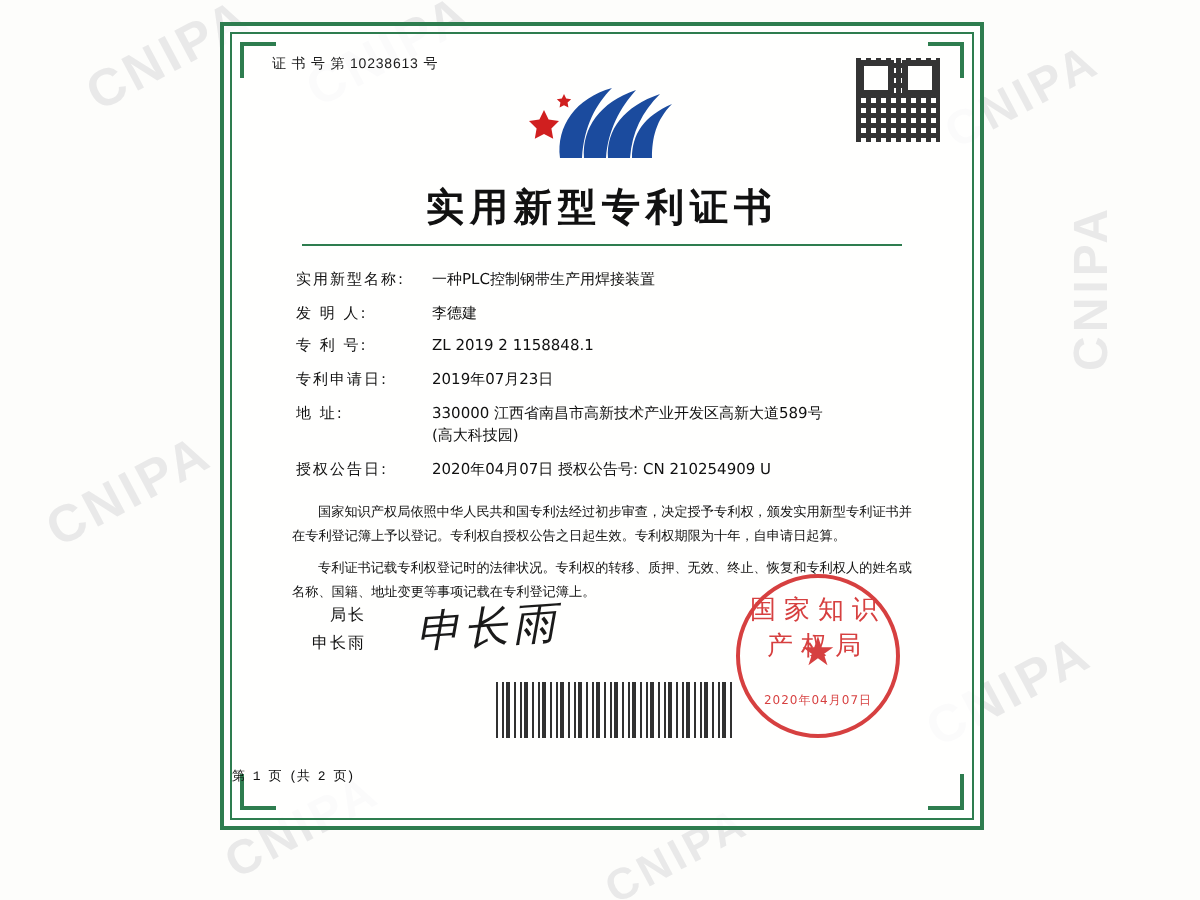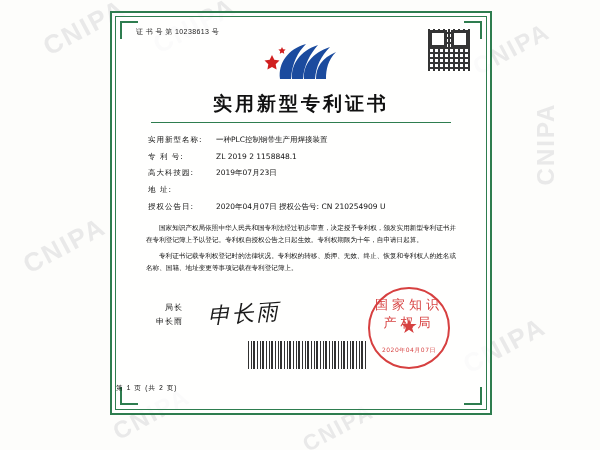--- a/index.html
+++ b/index.html
@@ -316,29 +316,37 @@
 
       <div class="title">实用新型专利证书</div>
       <div class="rule"></div>
 
       <div class="fields">
         <div class="frow">
           <div class="flabel">实用新型名称:</div>
           <div class="fval">一种PLC控制钢带生产用焊接装置</div>
         </div>
         <div class="frow">
+          <div class="flabel">发 明 人:</div>
+          <div class="fval">李德建</div>
+        </div>
+        <div class="frow">
           <div class="flabel">专 利 号:</div>
           <div class="fval">ZL 2019 2 1158848.1</div>
         </div>
         <div class="frow">
-          <div class="flabel">高大科技园:</div>
+          <div class="flabel">专利申请日:</div>
           <div class="fval">2019年07月23日</div>
         </div>
         <div class="frow">
           <div class="flabel">地 址:</div>
+          <div class="fval">
+            <span>330000 江西省南昌市高新技术产业开发区高新大道589号</span>
+            <span class="sub">(高大科技园)</span>
+          </div>
         </div>
         <div class="frow">
           <div class="flabel">授权公告日:</div>
           <div class="fval">2020年04月07日    授权公告号: CN 210254909 U</div>
         </div>
       </div>
 
       <div class="body-text">
         <p>国家知识产权局依照中华人民共和国专利法经过初步审查，决定授予专利权，颁发实用新型专利证书并在专利登记簿上予以登记。专利权自授权公告之日起生效。专利权期限为十年，自申请日起算。</p>
         <p>专利证书记载专利权登记时的法律状况。专利权的转移、质押、无效、终止、恢复和专利权人的姓名或名称、国籍、地址变更等事项记载在专利登记簿上。</p>

